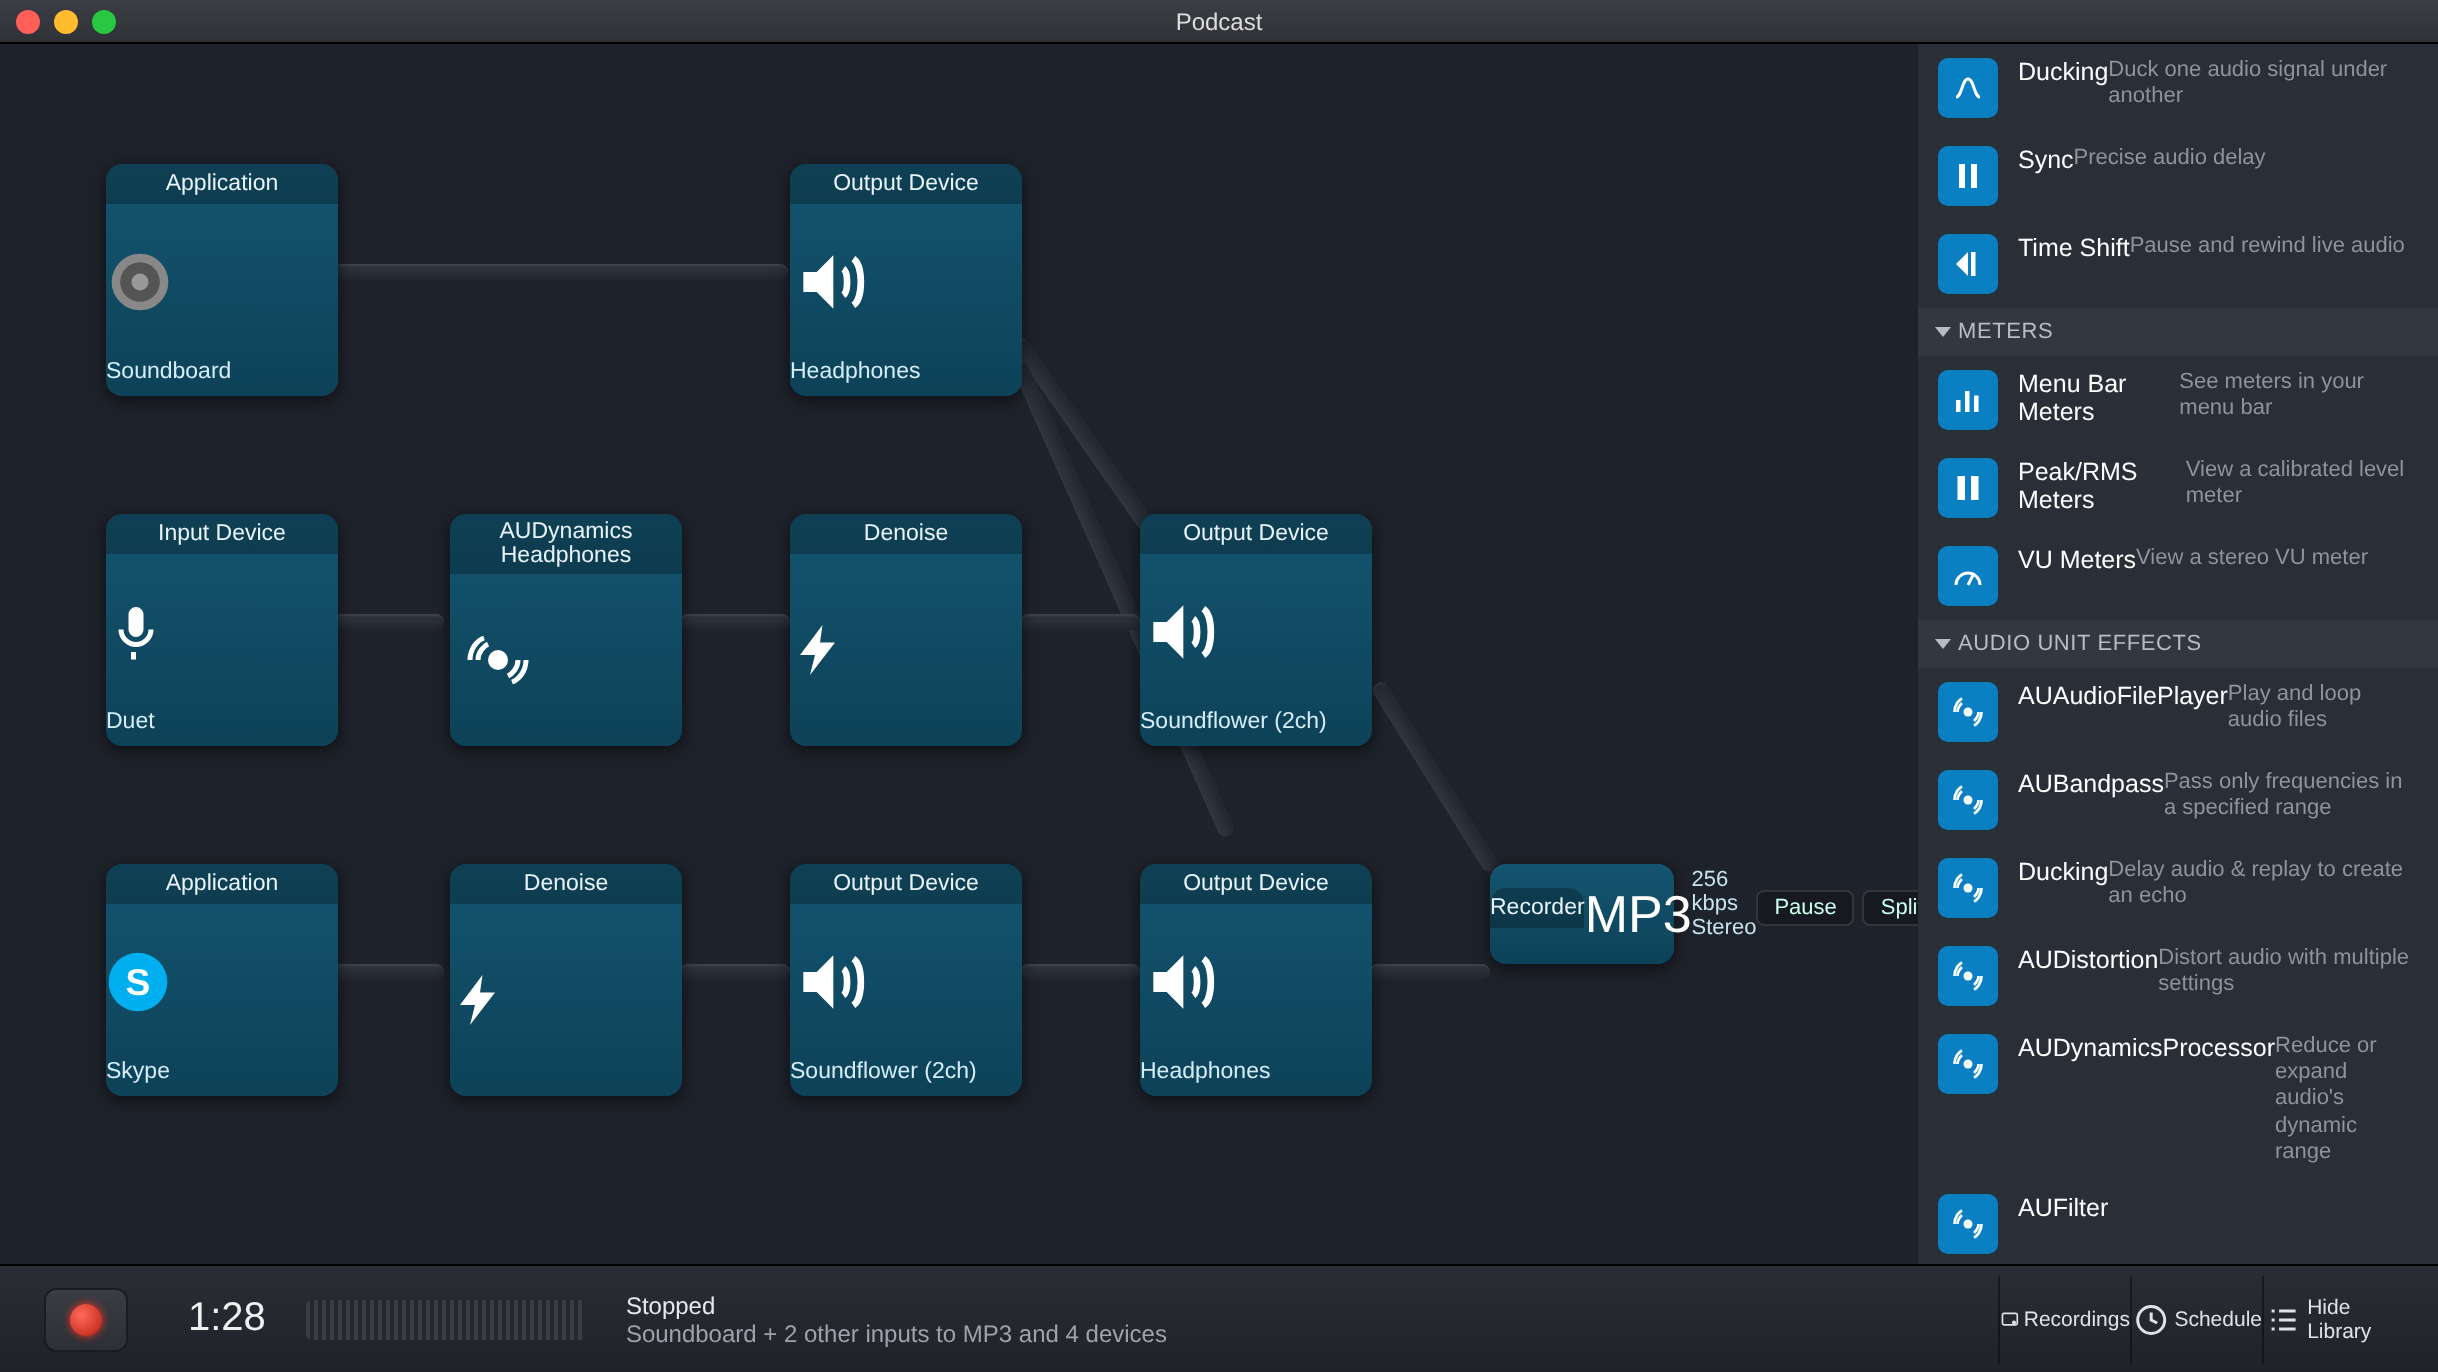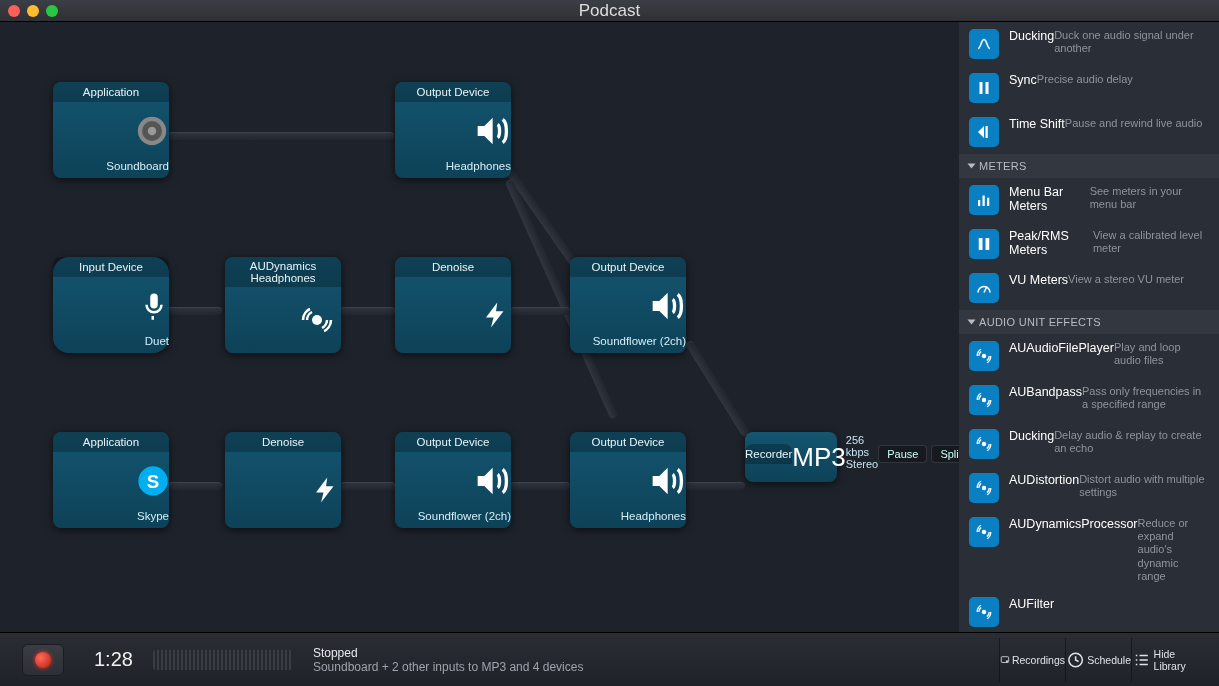--- a/index.html
+++ b/index.html
@@ -3,27 +3,27 @@
 <meta charset="utf-8">
 <style>
 * { margin: 0; padding: 0; box-sizing: border-box; font-family: -apple-system, BlinkMacSystemFont, "Helvetica Neue", sans-serif; }
 body { width: 1219px; height: 686px; background: #1c1f24; color: #e0e0e0; overflow: hidden; position: relative; }
 
 
 .titlebar { height: 22px; background: linear-gradient(#3b3e44,#2f3136); display:flex; align-items:center; padding:0 8px; border-bottom:1px solid #000; }
 .traffic { display:flex; gap:7px; }
 .light { width:12px; height:12px; border-radius:50%; }
 .red{background:#ff5f57;} .yellow{background:#febc2e;} .green{background:#28c840;}
-.titlebar-title { position:absolute; left:0; right:0; text-align:center; font-size:17px; color:#ddd; }
+.titlebar-title { position:absolute; left:0; right:0; text-align:center; font-size:12px; color:#ddd; }
 
 
 .main { position:absolute; top:22px; bottom:54px; left:0; right:260px; background:#1e222a; }
 .canvas { position:absolute; inset:0; }
 
-.node { position:absolute; width:116px; height:96px; background: linear-gradient(#145570,#0d4258); border-radius:8px; box-shadow: 0 2px 8px rgba(0,0,0,.6); display:flex; flex-direction:column; align-items:flex-end; cursor:pointer; }
+.node { position:absolute; width:116px; height:116px; background: linear-gradient(#145570,#0d4258); border-radius:8px; box-shadow: 0 2px 8px rgba(0,0,0,.6); display:flex; flex-direction:column; align-items:flex-start; cursor:pointer; }
 .node-header { width:100%; background:rgba(0,0,0,.25); text-align:center; font-size:11.5px; padding:4px 0 4px; border-radius:8px 8px 0 0; color:#e8f4fa; }
 .node-icon { flex:1; display:flex; align-items:center; justify-content:center; }
 .node-footer { font-size:11.5px; color:#d5edf7; margin-bottom:6px; text-align:center; }
 .node svg { fill:#fff; }
 
 .recorder { position:absolute; width:92px; background: linear-gradient(#145570,#0d4258); border-radius:8px; box-shadow:0 2px 8px rgba(0,0,0,.6); display:flex; flex-direction:row; align-items:center; padding-bottom:6px; }
 .rec-format { font-size:26px; color:#fff; margin-top:6px; }
 .rec-detail { font-size:11px; color:#c6e4f0; margin:2px 0 6px; }
 .rec-btns { display:flex; gap:4px; }
 .rec-btns button { background:rgba(0,0,0,.25); color:#cfe; border:1px solid rgba(255,255,255,.12); border-radius:4px; font-size:11px; padding:2px 8px; cursor:pointer; }
@@ -105,21 +105,21 @@
       <div class="node-header">Output Device</div>
       <div class="node-icon">
         <svg width="40" height="40" viewBox="0 0 24 24">
             <path d="M4 9v6h4l5 5V4L8 9H4z"></path>
             <path d="M16 8c1.5 1 1.5 7 0 8M19 5c3 2 3 12 0 14" stroke="#fff" stroke-width="2" fill="none"></path>
           </svg>
       </div>
       <div class="node-footer">Headphones</div>
     </div>
 
-    <div class="node" style="left:53px; top:235px;border-radius:16px;">
+    <div class="node" style="left:53px; top:235px;">
       <div class="node-header">Input Device</div>
       <div class="node-icon">
         <svg width="30" height="38" viewBox="0 0 24 24">
             <path d="M12 2a3 3 0 013 3v6a3 3 0 11-6 0V5a3 3 0 013-3zm7 9a7 7 0 01-14 0h2a5 5 0 0010 0h2zm-7 9v3h-2v-3h2z"></path>
           </svg>
       </div>
       <div class="node-footer">Duet</div>
     </div>
 
     <div class="node" style="left:225px; top:235px;">

